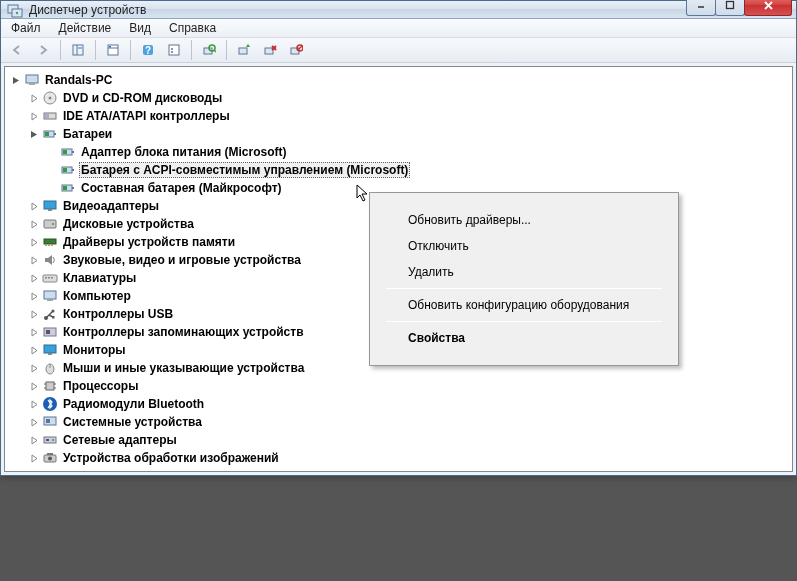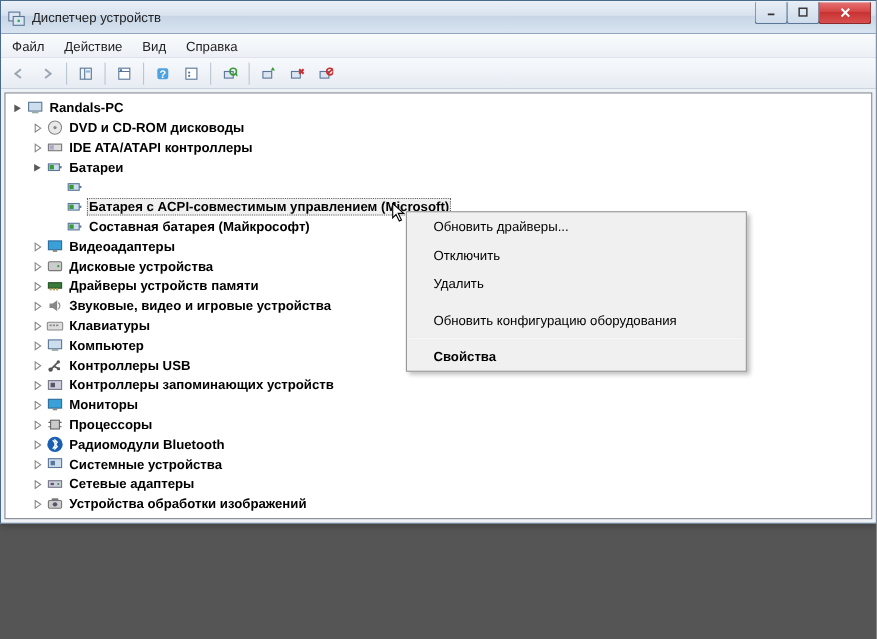--- a/index.html
+++ b/index.html
@@ -143,21 +143,21 @@
     padding: 0px 1px;
   }
   .context-menu {
     position: absolute;
     left: 369px;
     top: 192px;
     width: 310px;
     background: #f0f0f0;
     border: 1px solid #979797;
     box-shadow: 3px 3px 4px rgba(0,0,0,0.25);
-    padding: 0;
+    padding: 14px;
     z-index: 100;
   }
   .ctx-item {
     padding: 6px 20px 6px 24px;
     font-size: 12px;
     color: #000;
   }
   .ctx-item.bold { font-weight: bold; }
   .ctx-sep {
     height: 1px;
@@ -357,20 +357,21 @@
                   <li>
                       <div class="node">
                     <span class="expander" style="visibility:hidden"></span>
                     <span class="node-ico">
                           <svg viewBox="0 0 16 16">
                             <rect x="2" y="5" width="10" height="6" fill="#cde" stroke="#5b7697"></rect>
                             <rect x="12" y="7" width="2" height="2" fill="#5b7697"></rect>
                             <rect x="3" y="6" width="4" height="4" fill="#3a9a3a"></rect>
                           </svg>
                         </span>
+                    <span class="node-label">Адаптер блока питания (Microsoft)</span>
                   </div>
                     </li>
                   <li>
                       <div class="node">
                     <span class="expander" style="visibility:hidden"></span>
                     <span class="node-ico">
                           <svg viewBox="0 0 16 16">
                             <rect x="2" y="5" width="10" height="6" fill="#cde" stroke="#5b7697"></rect>
                             <rect x="12" y="7" width="2" height="2" fill="#5b7697"></rect>
                             <rect x="3" y="6" width="4" height="4" fill="#3a9a3a"></rect>
@@ -547,20 +548,36 @@
                 </li>
               <li>
                   <div class="node">
                 <span class="expander">
                       <svg viewBox="0 0 9 9">
                         <path d="M2 1 L7 4.5 L2 8 Z" fill="none" stroke="#888"></path>
                       </svg>
                     </span>
                 <span class="node-ico">
                       <svg viewBox="0 0 16 16">
+                        <ellipse cx="8" cy="9" rx="4" ry="5" fill="#ddd" stroke="#888"></ellipse>
+                        <line x1="8" y1="4" x2="8" y2="8" stroke="#888"></line>
+                      </svg>
+                    </span>
+                <span class="node-label">Мыши и иные указывающие устройства</span>
+              </div>
+                </li>
+              <li>
+                  <div class="node">
+                <span class="expander">
+                      <svg viewBox="0 0 9 9">
+                        <path d="M2 1 L7 4.5 L2 8 Z" fill="none" stroke="#888"></path>
+                      </svg>
+                    </span>
+                <span class="node-ico">
+                      <svg viewBox="0 0 16 16">
                         <rect x="4" y="4" width="8" height="8" fill="#ccc" stroke="#666"></rect>
                         <line x1="2" y1="6" x2="4" y2="6" stroke="#666"></line>
                         <line x1="2" y1="10" x2="4" y2="10" stroke="#666"></line>
                         <line x1="12" y1="6" x2="14" y2="6" stroke="#666"></line>
                         <line x1="12" y1="10" x2="14" y2="10" stroke="#666"></line>
                       </svg>
                     </span>
                 <span class="node-label">Процессоры</span>
               </div>
                 </li>

